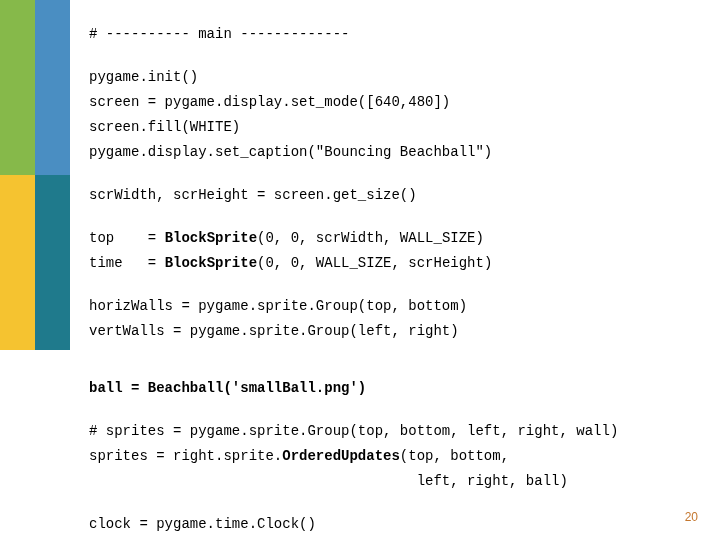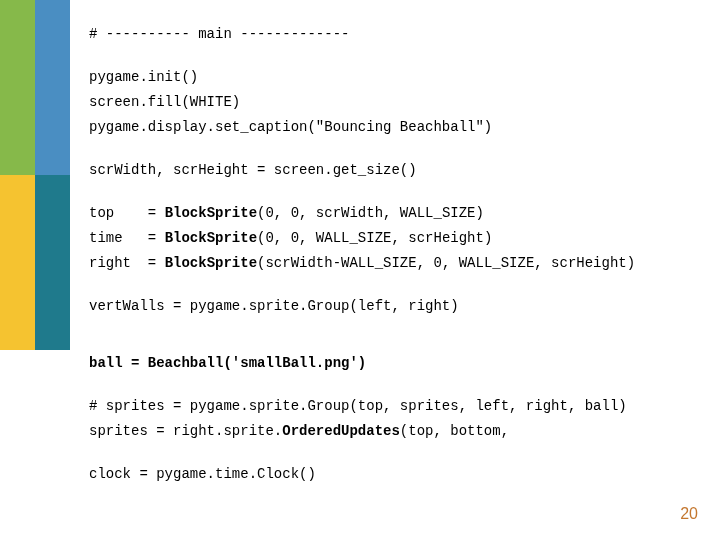--- a/index.html
+++ b/index.html
@@ -63,54 +63,56 @@
     font-size: inherit;
   }
   .code b {
     font-weight: bold;
   }
   .pageno {
     position: absolute;
     right: 22px;
     bottom: 14px;
     font-family: Arial, Helvetica, sans-serif;
-    font-size: 16px;
+    font-size: 12px;
     color: #c4772f;
   }
   .blank {
     height: 14px;
   }
 </style>
 </head>
 <body>
 
 <div class="sidebar">
   <div class="stripe stripe-green-top"></div>
   <div class="stripe stripe-blue-top"></div>
   <div class="stripe stripe-yellow"></div>
   <div class="stripe stripe-teal"></div>
 </div>
 
 <div class="content code">
 <pre># ---------- main -------------</pre>
 <div class="blank"></div>
 <pre>pygame.init()</pre>
+<pre>screen = pygame.display.set_mode([640,480])</pre>
 <pre>screen.fill(WHITE)</pre>
 <pre>pygame.display.set_caption("Bouncing Beachball")</pre>
 <div class="blank"></div>
 <pre>scrWidth, scrHeight = screen.get_size()</pre>
 <div class="blank"></div>
 <pre><span>top    = </span><b>BlockSprite</b><span>(0, 0, scrWidth, WALL_SIZE)</span></pre>
 <pre><span>time   = </span><b>BlockSprite</b><span>(0, 0, WALL_SIZE, scrHeight)</span></pre>
-<pre><span>right  = </span><b>BlockSprite</b><span>(scrWidth-WALL_SIZE, 0, WALL_SIZE, scrHeight)</span></pre>
 <div class="blank"></div>
+<pre>horizWalls = pygame.sprite.Group(top, bottom)</pre>
 <pre>vertWalls = pygame.sprite.Group(left, right)</pre>
 <div class="blank"></div>
 <div class="blank"></div>
 <pre><b><span>ball = </span><span>Beachball('smallBall.png')</span></b></pre>
 <div class="blank"></div>
-<pre># sprites = pygame.sprite.Group(top, sprites, left, right, ball)</pre>
+<pre># sprites = pygame.sprite.Group(top, bottom, left, right, wall)</pre>
 <pre><span>sprites = right.sprite.</span><b>OrderedUpdates</b><span>(top, bottom,</span></pre>
+<pre>                                       left, right, ball)</pre>
 <div class="blank"></div>
 <pre>clock = pygame.time.Clock()</pre>
 </div>
 
 <div class="pageno">20</div>
 
 </body></html>

